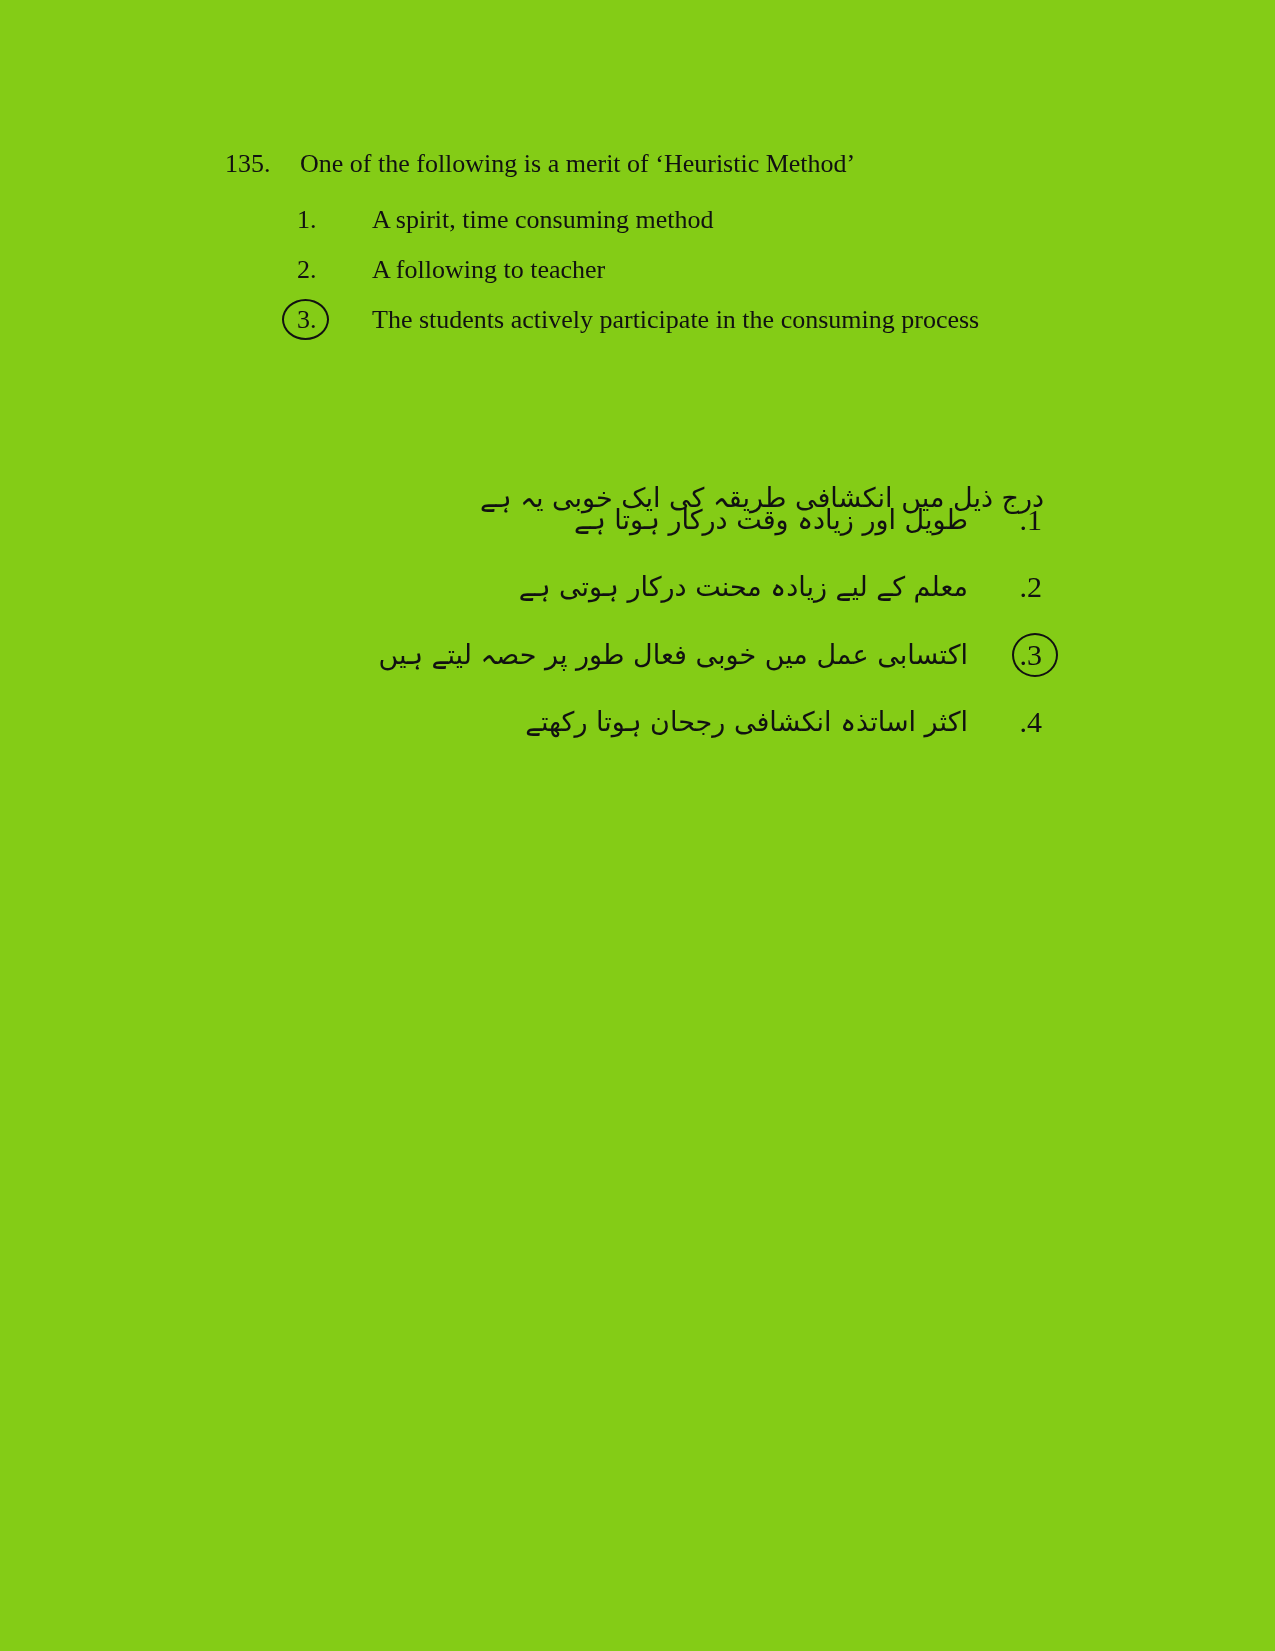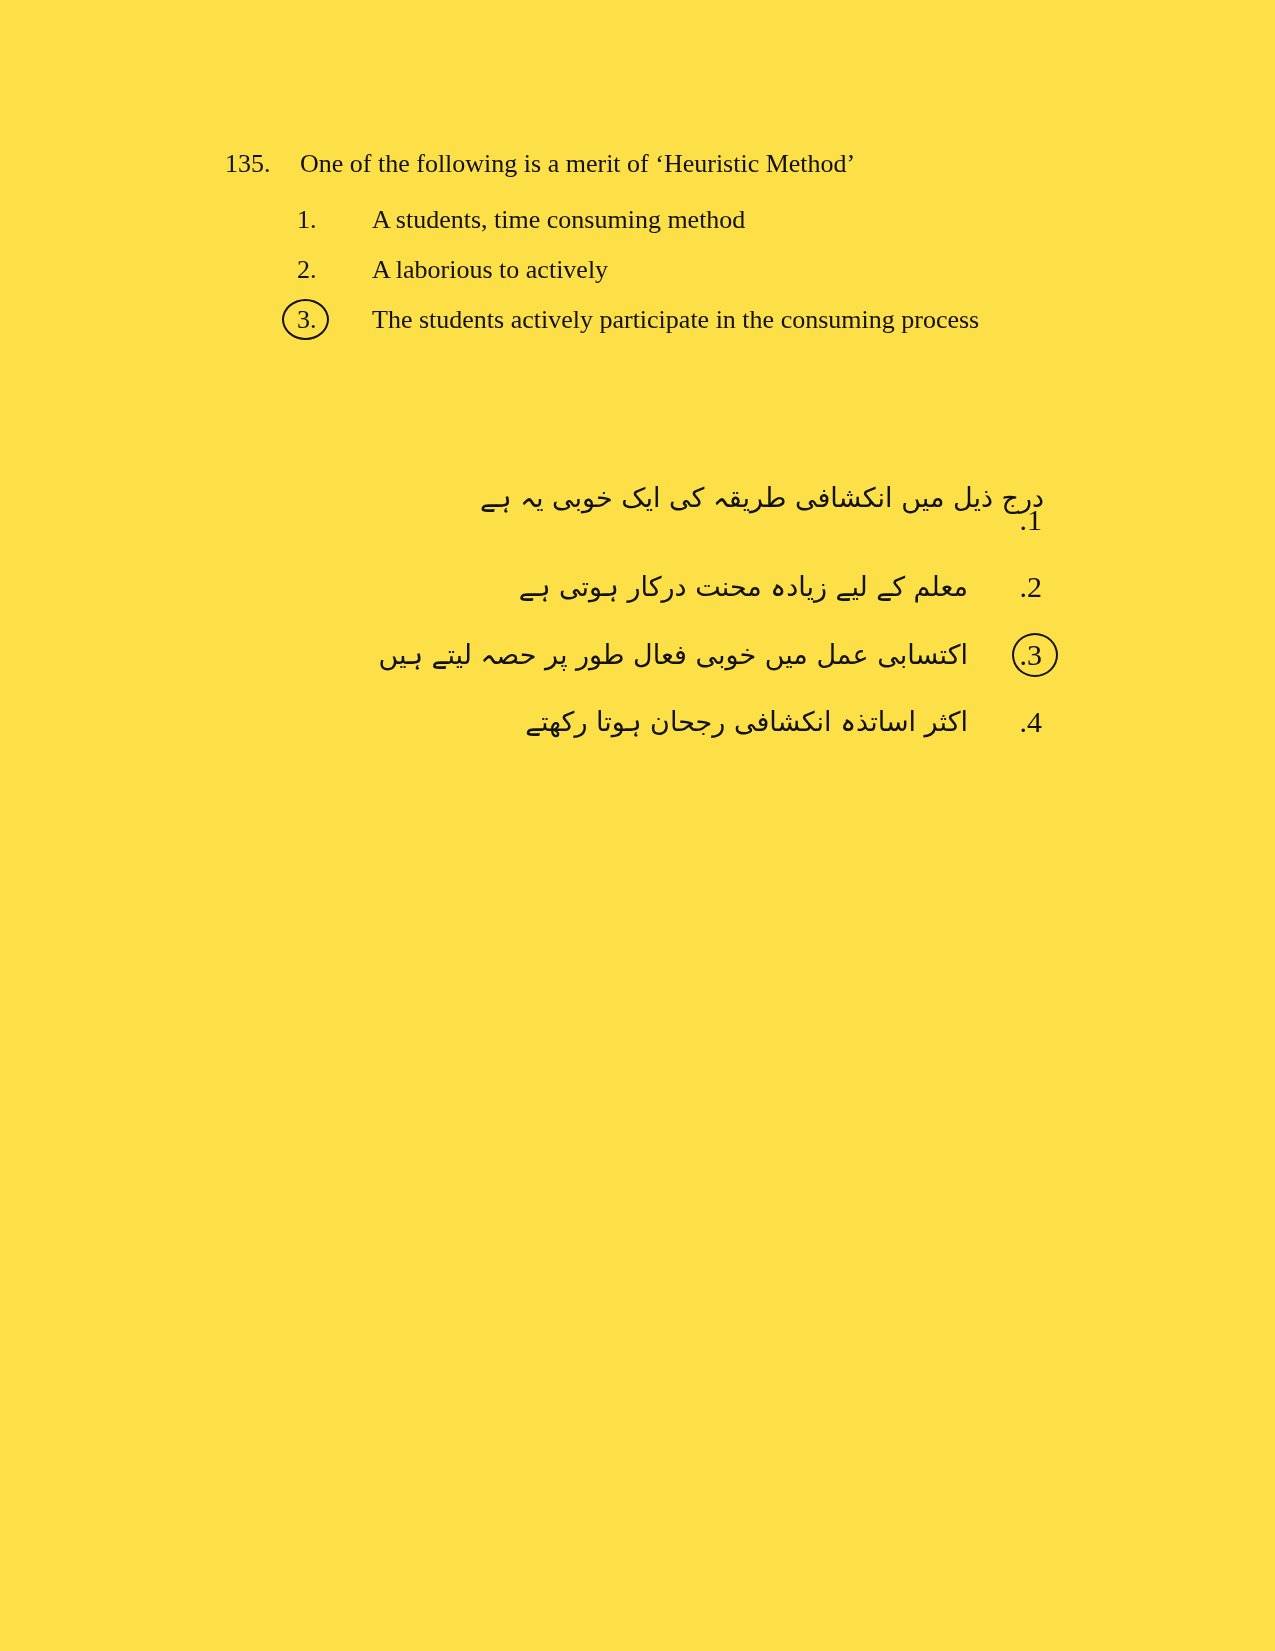--- a/index.html
+++ b/index.html
@@ -13,21 +13,21 @@
       position: relative;
       overflow: hidden;
       color: #111111;
       font-family: "Liberation Serif", "DejaVu Serif", serif;
     }
     .page {
       position: absolute;
       left: 0; top: 0;
       width: 1275px;
       height: 1651px;
-      background: #fde047;
+      background: #84cc16;
       text-decoration: underline;
     }
     .q-header {
       position: absolute;
       left: 225px;
       top: 148px;
       font-size: 26px;
       line-height: 32px;
       white-space: nowrap;
     }
@@ -118,40 +118,41 @@
 </head>
 <body>
 
 <div class="page">
 
   <div class="q-header">
     <span class="q-number">135.</span><span class="q-text">One of the following is a merit of ‘Heuristic Method’</span>
   </div>
 
   <div class="option" style="top:204px;">
-    <span class="opt-num">1.</span><span class="opt-text">A students, time consuming method</span>
+    <span class="opt-num">1.</span><span class="opt-text">A spirit, time consuming method</span>
   </div>
 
   <div class="option" style="top:254px;">
-    <span class="opt-num">2.</span><span class="opt-text">A laborious to actively</span>
+    <span class="opt-num">2.</span><span class="opt-text">A following to teacher</span>
   </div>
 
   <div class="option" style="top:304px;">
     <span class="opt-num">
       <span class="circle-mark en-circle"></span>
       <span>3.</span>
     </span><span class="opt-text">The students actively participate in the consuming process</span>
   </div>
 
 
   <div class="urdu-block">
     <div class="urdu-header">درج ذیل میں انکشافی طریقہ کی ایک خوبی یہ ہے</div>
 
     <div class="urdu-option" style="top:78px;">
       <span class="urdu-num">.1</span>
+      <span class="urdu-text">طویل اور زیادہ وقت درکار ہوتا ہے</span>
     </div>
 
     <div class="urdu-option" style="top:145px;">
       <span class="urdu-num">.2</span>
       <span class="urdu-text">معلم کے لیے زیادہ محنت درکار ہوتی ہے</span>
     </div>
 
     <div class="urdu-option" style="top:213px;">
       <span class="circle-mark ur-circle"></span>
       <span class="urdu-num">.3</span>

